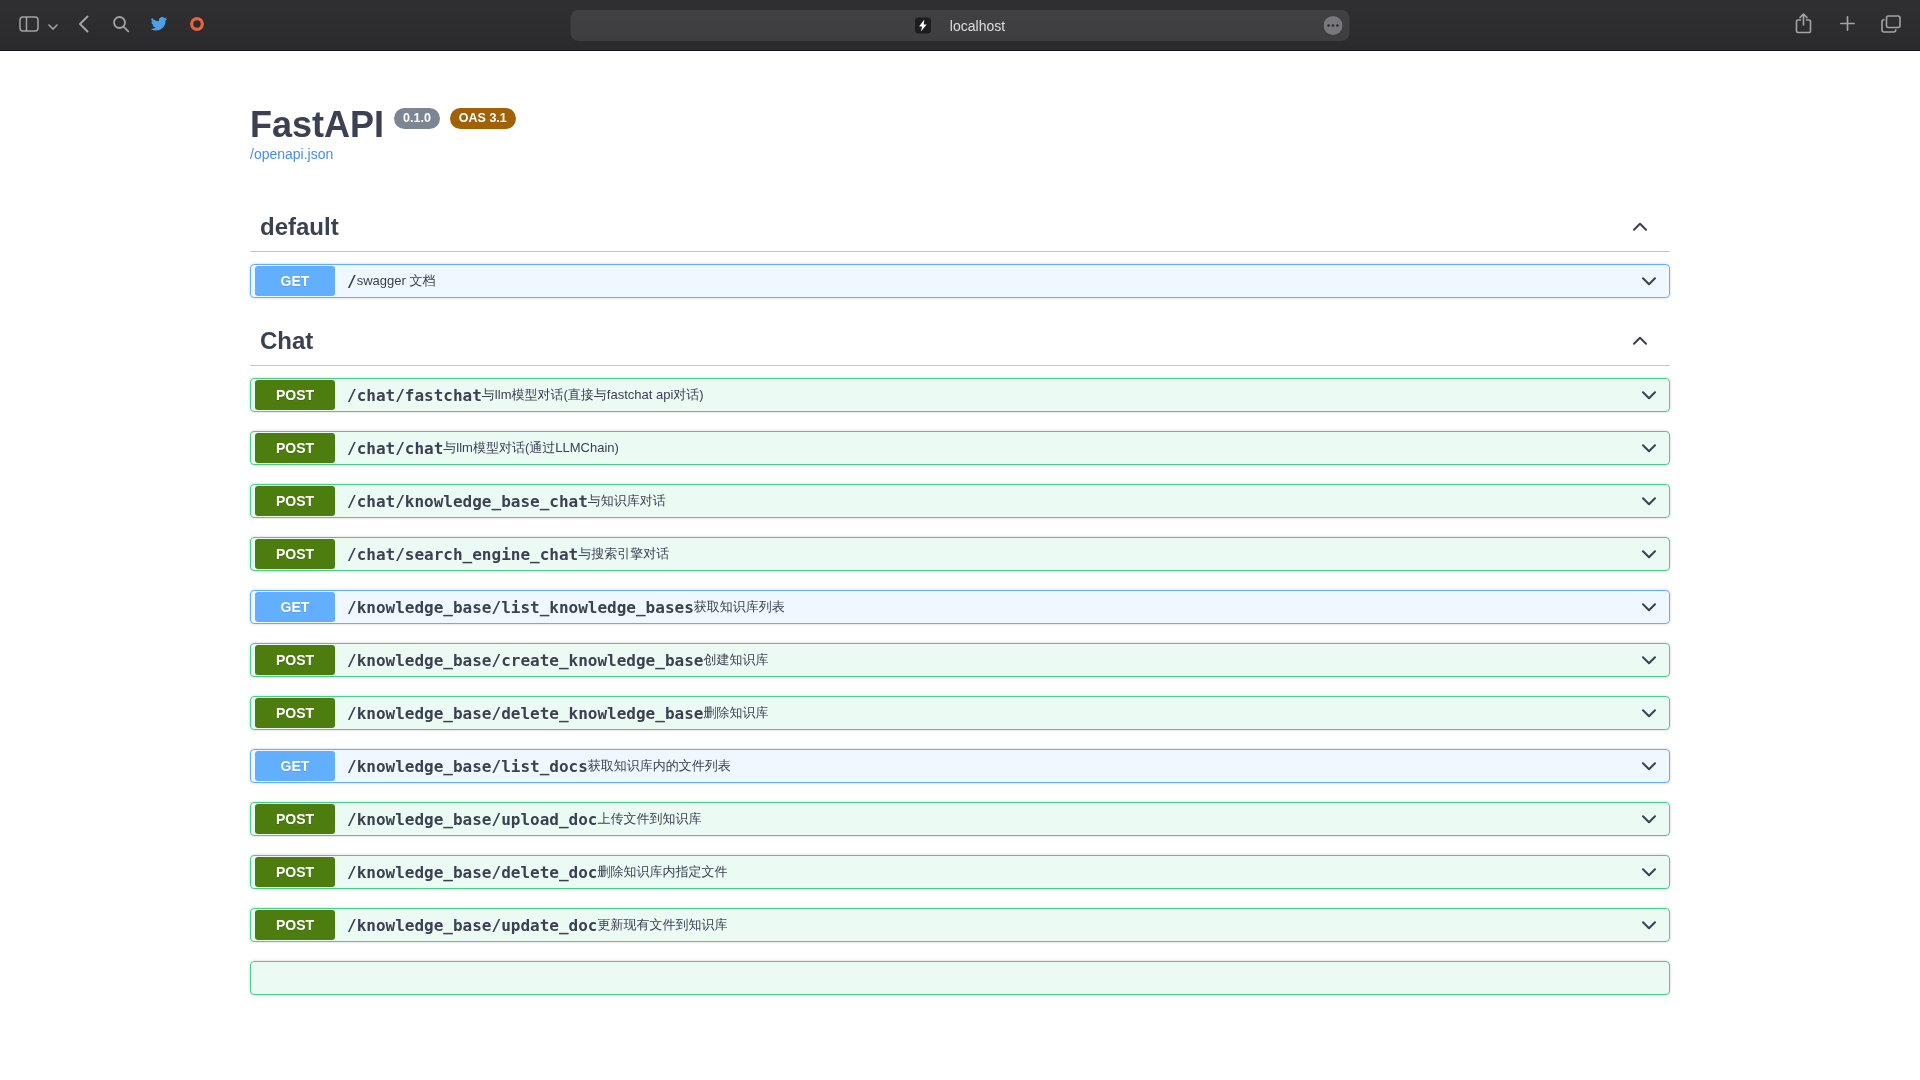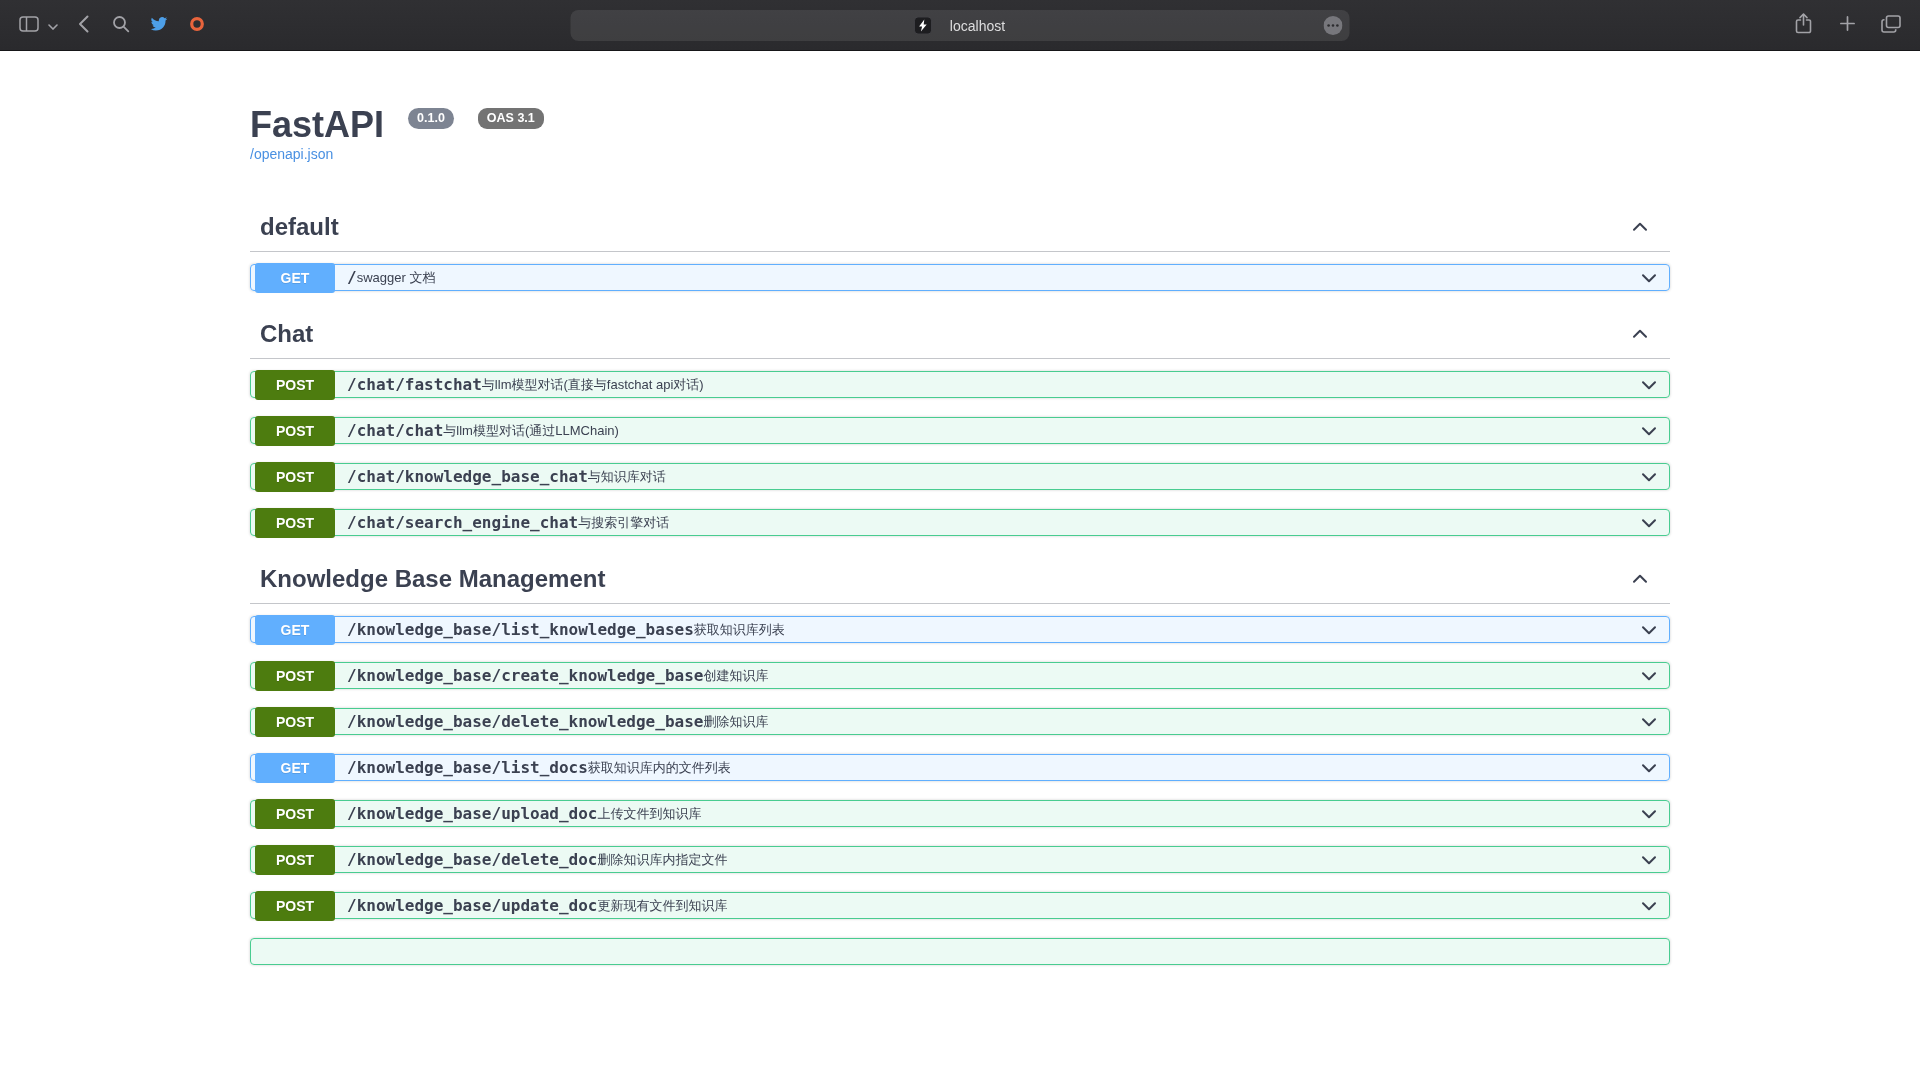--- a/index.html
+++ b/index.html
@@ -19,38 +19,38 @@
             display:flex; align-items:center; justify-content:center; gap:18px;
             color:#dededf; font-size:14px; cursor:text; }
   .urlbar .ellipsis { position:absolute; right:7px; top:6px; width:19px; height:19px;
                       border:none; background:transparent; padding:0; cursor:pointer; }
 
   
   .page { height:1029px; background:#fff; overflow:hidden; }
   .wrapper { max-width:1460px; margin:0 auto; padding:0 20px; }
 
   .info { padding-top:54px; margin-bottom:40px; }
-  .info h1 { display:flex; align-items:center; gap:24px; font-size:36px; font-weight:700;
+  .info h1 { display:flex; align-items:center; gap:10px; font-size:36px; font-weight:700;
              color:#3b4151; line-height:40px; }
   .badge { position:relative; top:-7px; color:#fff; font-size:12.5px; font-weight:700;
            padding:3px 9px; border-radius:57px; line-height:1.2; }
   .badge-version { background:#7d8492; }
-  .badge-oas { background:#737373;border-radius:9px; }
+  .badge-oas { background:#a16207; }
   .spec-link { display:inline-block; font-size:14px; color:#4990e2;
                text-decoration:none; cursor:pointer; }
 
   .opblock-tag { display:flex; align-items:center; padding:10px 20px 10px 10px;
                  border-bottom:1px solid rgba(59,65,81,.3); margin-bottom:12px; cursor:pointer; }
   .opblock-tag h3 { flex:1; font-size:24px; font-weight:700; color:#3b4151; }
 
   .opblock { border-radius:4px; margin:0 0 19px; border:1px solid transparent;
              box-shadow:0 0 3px rgba(0,0,0,.19); }
   .opblock.get  { background:rgba(97,175,254,.1);  border-color:#61affe; }
   .opblock.post { background:rgba(73,204,144,.1); border-color:#49cc90; }
-  .opblock-summary { display:flex; align-items:center; height:25px; padding:0 10px 0 4px;
+  .opblock-summary { display:flex; align-items:center; height:32px; padding:0 10px 0 4px;
                      cursor:pointer; }
   .method { width:80px; text-align:center; font-weight:700; font-size:14px; color:#fff;
             border-radius:3px; padding:7px 0; text-shadow:0 1px 0 rgba(0,0,0,.1); }
   .opblock.get  .method { background:#61affe; }
   .opblock.post .method { background:#4d7c0f; }
   .path { margin-left:12px; font-family:"DejaVu Sans Mono","Liberation Mono",monospace;
           font-size:16px; font-weight:700; color:#3b4151; white-space:nowrap; }
   .desc { font-size:13px; color:#3b4151; white-space:nowrap;
           overflow:hidden; text-overflow:ellipsis; }
   .chev { margin-left:auto; display:flex; align-items:center; }
@@ -250,28 +250,20 @@
         <svg width="20" height="20" viewBox="0 0 20 20" fill="none" stroke="#3b4151" stroke-width="2" stroke-linecap="round" stroke-linejoin="round">
                     <path d="M4 7.2 10 13.2 16 7.2"></path>
                   </svg>
       </span>
     </div>
   </div>
 </div>
   </section>
 
   <section>
-    <div class="opblock-tag">
-      <h3>Knowledge Base Management</h3>
-      <span class="chev up">
-        <svg width="20" height="20" viewBox="0 0 20 20" fill="none" stroke="#3b4151" stroke-width="2" stroke-linecap="round" stroke-linejoin="round">
-                <path d="M4 7.2 10 13.2 16 7.2"></path>
-              </svg>
-      </span>
-    </div>
     <div>
   <div class="opblock get">
     <div class="opblock-summary">
       <span class="method">GET</span>
       <span class="path">/knowledge_base/list_knowledge_bases</span>
       <span class="desc">获取知识库列表</span>
       <span class="chev">
         <svg width="20" height="20" viewBox="0 0 20 20" fill="none" stroke="#3b4151" stroke-width="2" stroke-linecap="round" stroke-linejoin="round">
                     <path d="M4 7.2 10 13.2 16 7.2"></path>
                   </svg>

